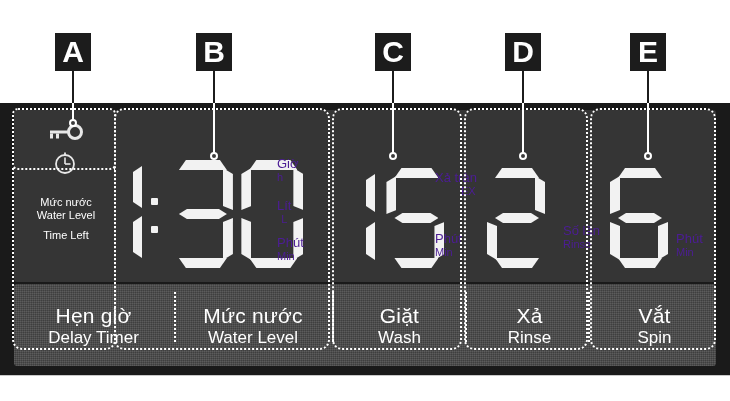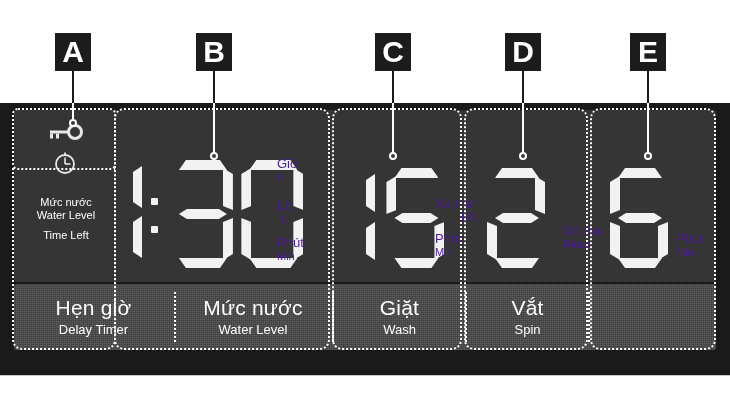--- a/index.html
+++ b/index.html
@@ -69,21 +69,21 @@
     z-index: 2;
     border-radius: 3px;
   }
 
   
   #buttons {
     position: absolute;
     left: 14px;
     top: 284px;
     width: 702px;
-    height: 66px;
+    height: 82px;
     background-color: #4a4a4a;
     background-image:
       repeating-linear-gradient(0deg, rgba(255,255,255,.055) 0 1px, rgba(0,0,0,.085) 1px 2px),
       repeating-linear-gradient(90deg, rgba(255,255,255,.05) 0 1px, rgba(0,0,0,.08) 1px 2px);
     z-index: 2;
     border-radius: 3px;
     display: flex;
   }
   .btncell {
     position: relative;
@@ -92,21 +92,21 @@
     align-items: center;
     justify-content: center;
     color: #ffffff;
   }
   .btncell .vn {
     font-size: 21px;
     line-height: 24px;
     letter-spacing: .2px;
   }
   .btncell .en {
-    font-size: 13px;
+    font-size: 17px;
     line-height: 17px;
     margin-top: 1px;
   }
 
   
   .vsep {
     position: absolute;
     top: 8px;
     width: 0;
     height: 50px;
@@ -312,21 +312,21 @@
     <span class="seg" style="left:10px;top:0px;width:44px;height:10px;clip-path:polygon(7px 0,calc(100% - 7px) 0,100% 100%,0 100%);"></span>
     <span class="seg" style="left:2px;top:8px;width:10px;height:38px;clip-path:polygon(100% 0,100% calc(100% - 4px),0 100%,0 6px);"></span>
     <span class="seg off" style="right:2px;top:8px;width:10px;height:38px;"></span>
     <span class="seg" style="left:10px;top:45px;width:44px;height:10px;clip-path:polygon(0 50%,8px 0,calc(100% - 8px) 0,100% 50%,calc(100% - 8px) 100%,8px 100%);"></span>
     <span class="seg off" style="left:2px;top:54px;width:10px;height:38px;"></span>
     <span class="seg" style="right:2px;top:54px;width:10px;height:38px;clip-path:polygon(0 4px,100% 0,100% calc(100% - 6px),0 100%);"></span>
     <span class="seg" style="left:10px;top:90px;width:44px;height:10px;clip-path:polygon(0 0,100% 0,calc(100% - 7px) 100%,7px 100%);"></span>
   </span>
 </div>
 
-<div class="unit" style="left:435px;top:196px;">
+<div class="unit" style="left:435px;top:170px;">
   <span class="vn">Xả tràn</span>
   <span class="en" style="margin-left:26px;">EX</span>
 </div>
 <div class="unit" style="left:435px;top:231px;">
   <span class="vn">Phút</span>
   <span class="en">Min</span>
 </div>
 
 <div class="seg-wrap" style="left:485px;top:168px;">
   <span class="digit" style="width:62px;height:100px;">
@@ -368,20 +368,24 @@
     <span class="en">Delay Timer</span>
   </div>
   <div class="btncell" style="width:160px;">
     <span class="vn">Mức nước</span>
     <span class="en">Water Level</span>
   </div>
   <div class="btncell" style="width:133px;">
     <span class="vn">Giặt</span>
     <span class="en">Wash</span>
   </div>
+  <div class="btncell" style="width:127px;">
+    <span class="vn">Xả</span>
+    <span class="en">Rinse</span>
+  </div>
   <div class="btncell" style="width:123px;">
     <span class="vn">Vắt</span>
     <span class="en">Spin</span>
   </div>
 </div>
 
 <div class="vsep" style="left:174px;top:292px;"></div>
 <div class="vsep" style="left:332px;top:292px;"></div>
 <div class="vsep" style="left:465px;top:292px;"></div>
 <div class="vsep" style="left:588px;top:292px;"></div>

